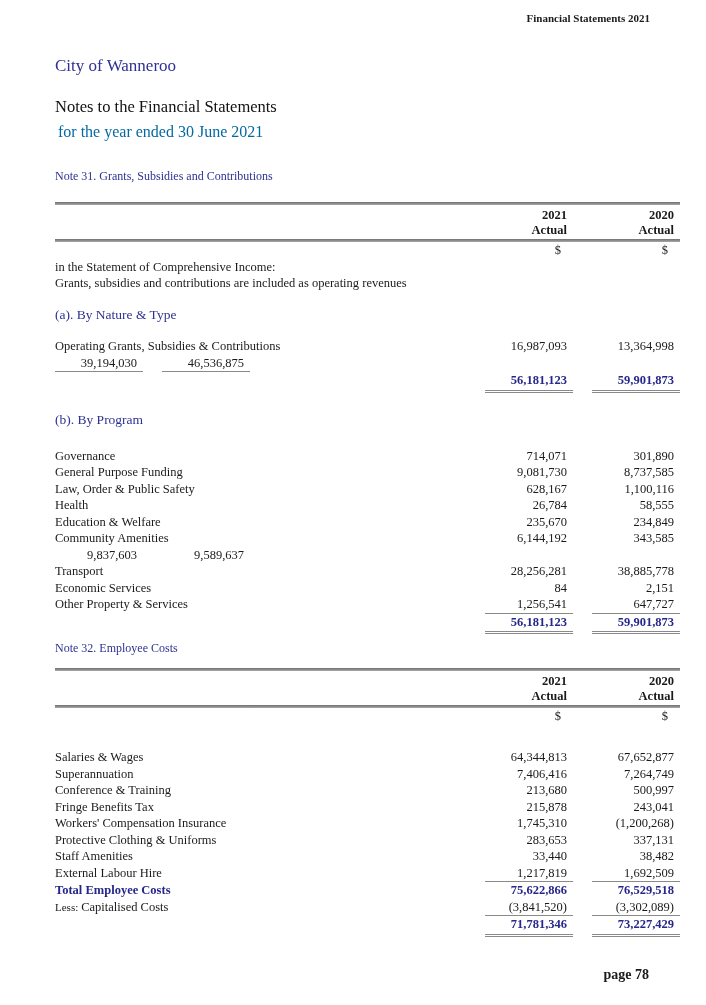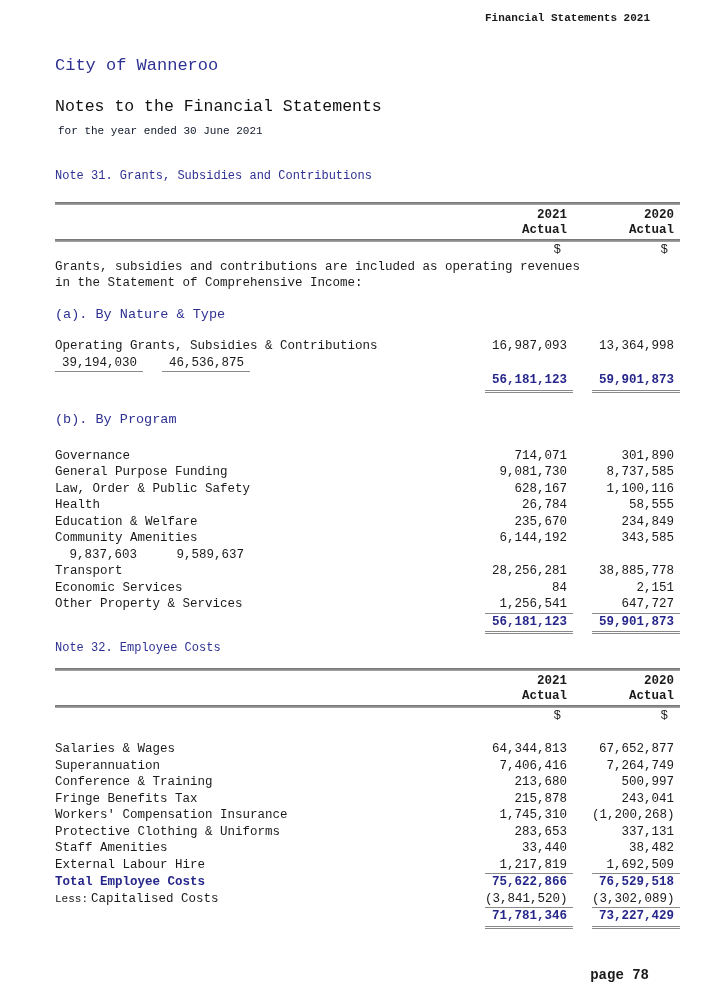--- a/index.html
+++ b/index.html
@@ -8,21 +8,21 @@
     --rule-gray:#8c8c8c;
     --line-gray:#8a8a8a;
     --text:#1a1a1a;
   }
   *{box-sizing:border-box;}
   html,body{margin:0;padding:0;background:#ffffff;}
   .page{
     position:relative;
     width:706px;height:1005px;
     background:#fff;
-    font-family:Liberation Mono, monospace;
+    font-family:Liberation Serif, serif;
     color:var(--text);
     padding:12px 26px 0 55px;
     overflow:hidden;
   }
   .doc-header{
     text-align:right;
     padding-right:30px;
     font-size:11px;font-weight:bold;
     line-height:13px;
   }
@@ -33,21 +33,21 @@
     line-height:22px;
   }
   .subtitle{
     margin:20px 0 0 0;
     font-size:16.5px;font-weight:normal;
     color:#111;
     line-height:20px;
   }
   .period{
     margin:7px 0 0 3px;
-    font-size:11px;line-height:15px;color:#0f172a;
+    font-size:16px;line-height:15px;color:#0369a1;
   }
   .note-title{
     margin:27px 0 0 0;
     font-size:12px;font-weight:normal;
     color:var(--heading-blue);
     line-height:20px;
   }
   .note-title.second{margin-top:4px;}
   .rule{height:3px;background:linear-gradient(to bottom,#6f6f6f,#a9a9a9);}
   .rule.top{margin-top:16px;}
@@ -123,22 +123,22 @@
 
     <div class="rule mid"></div>
 
     <div class="fin-row dollar-row">
       <span class="lbl"></span>
       <span class="num">$</span>
       <span class="num">$</span>
     </div>
 
     <div class="intro">
+      <div>in the Statement of Comprehensive Income:</div>
       <div>Grants, subsidies and contributions are included as operating revenues</div>
-      <div>in the Statement of Comprehensive Income:</div>
     </div>
 
     <h4 class="section-heading">(a). By Nature &amp; Type</h4>
 
     <div class="rows">
 
         <div class="fin-row">
           <span class="lbl">Operating Grants, Subsidies &amp; Contributions</span>
           <span class="num">16,987,093</span>
           <span class="num">13,364,998</span>
@@ -242,21 +242,21 @@
     </div>
 
     <div class="rule mid"></div>
 
     <div class="fin-row dollar-row">
       <span class="lbl"></span>
       <span class="num">$</span>
       <span class="num">$</span>
     </div>
 
-    <div class="rows" style="margin-top:16px;">
+    <div class="rows" style="margin-top:24px;">
 
         <div class="fin-row">
           <span class="lbl">Salaries &amp; Wages</span>
           <span class="num">64,344,813</span>
           <span class="num">67,652,877</span>
         </div>
 
         <div class="fin-row">
           <span class="lbl">Superannuation</span>
           <span class="num">7,406,416</span>

